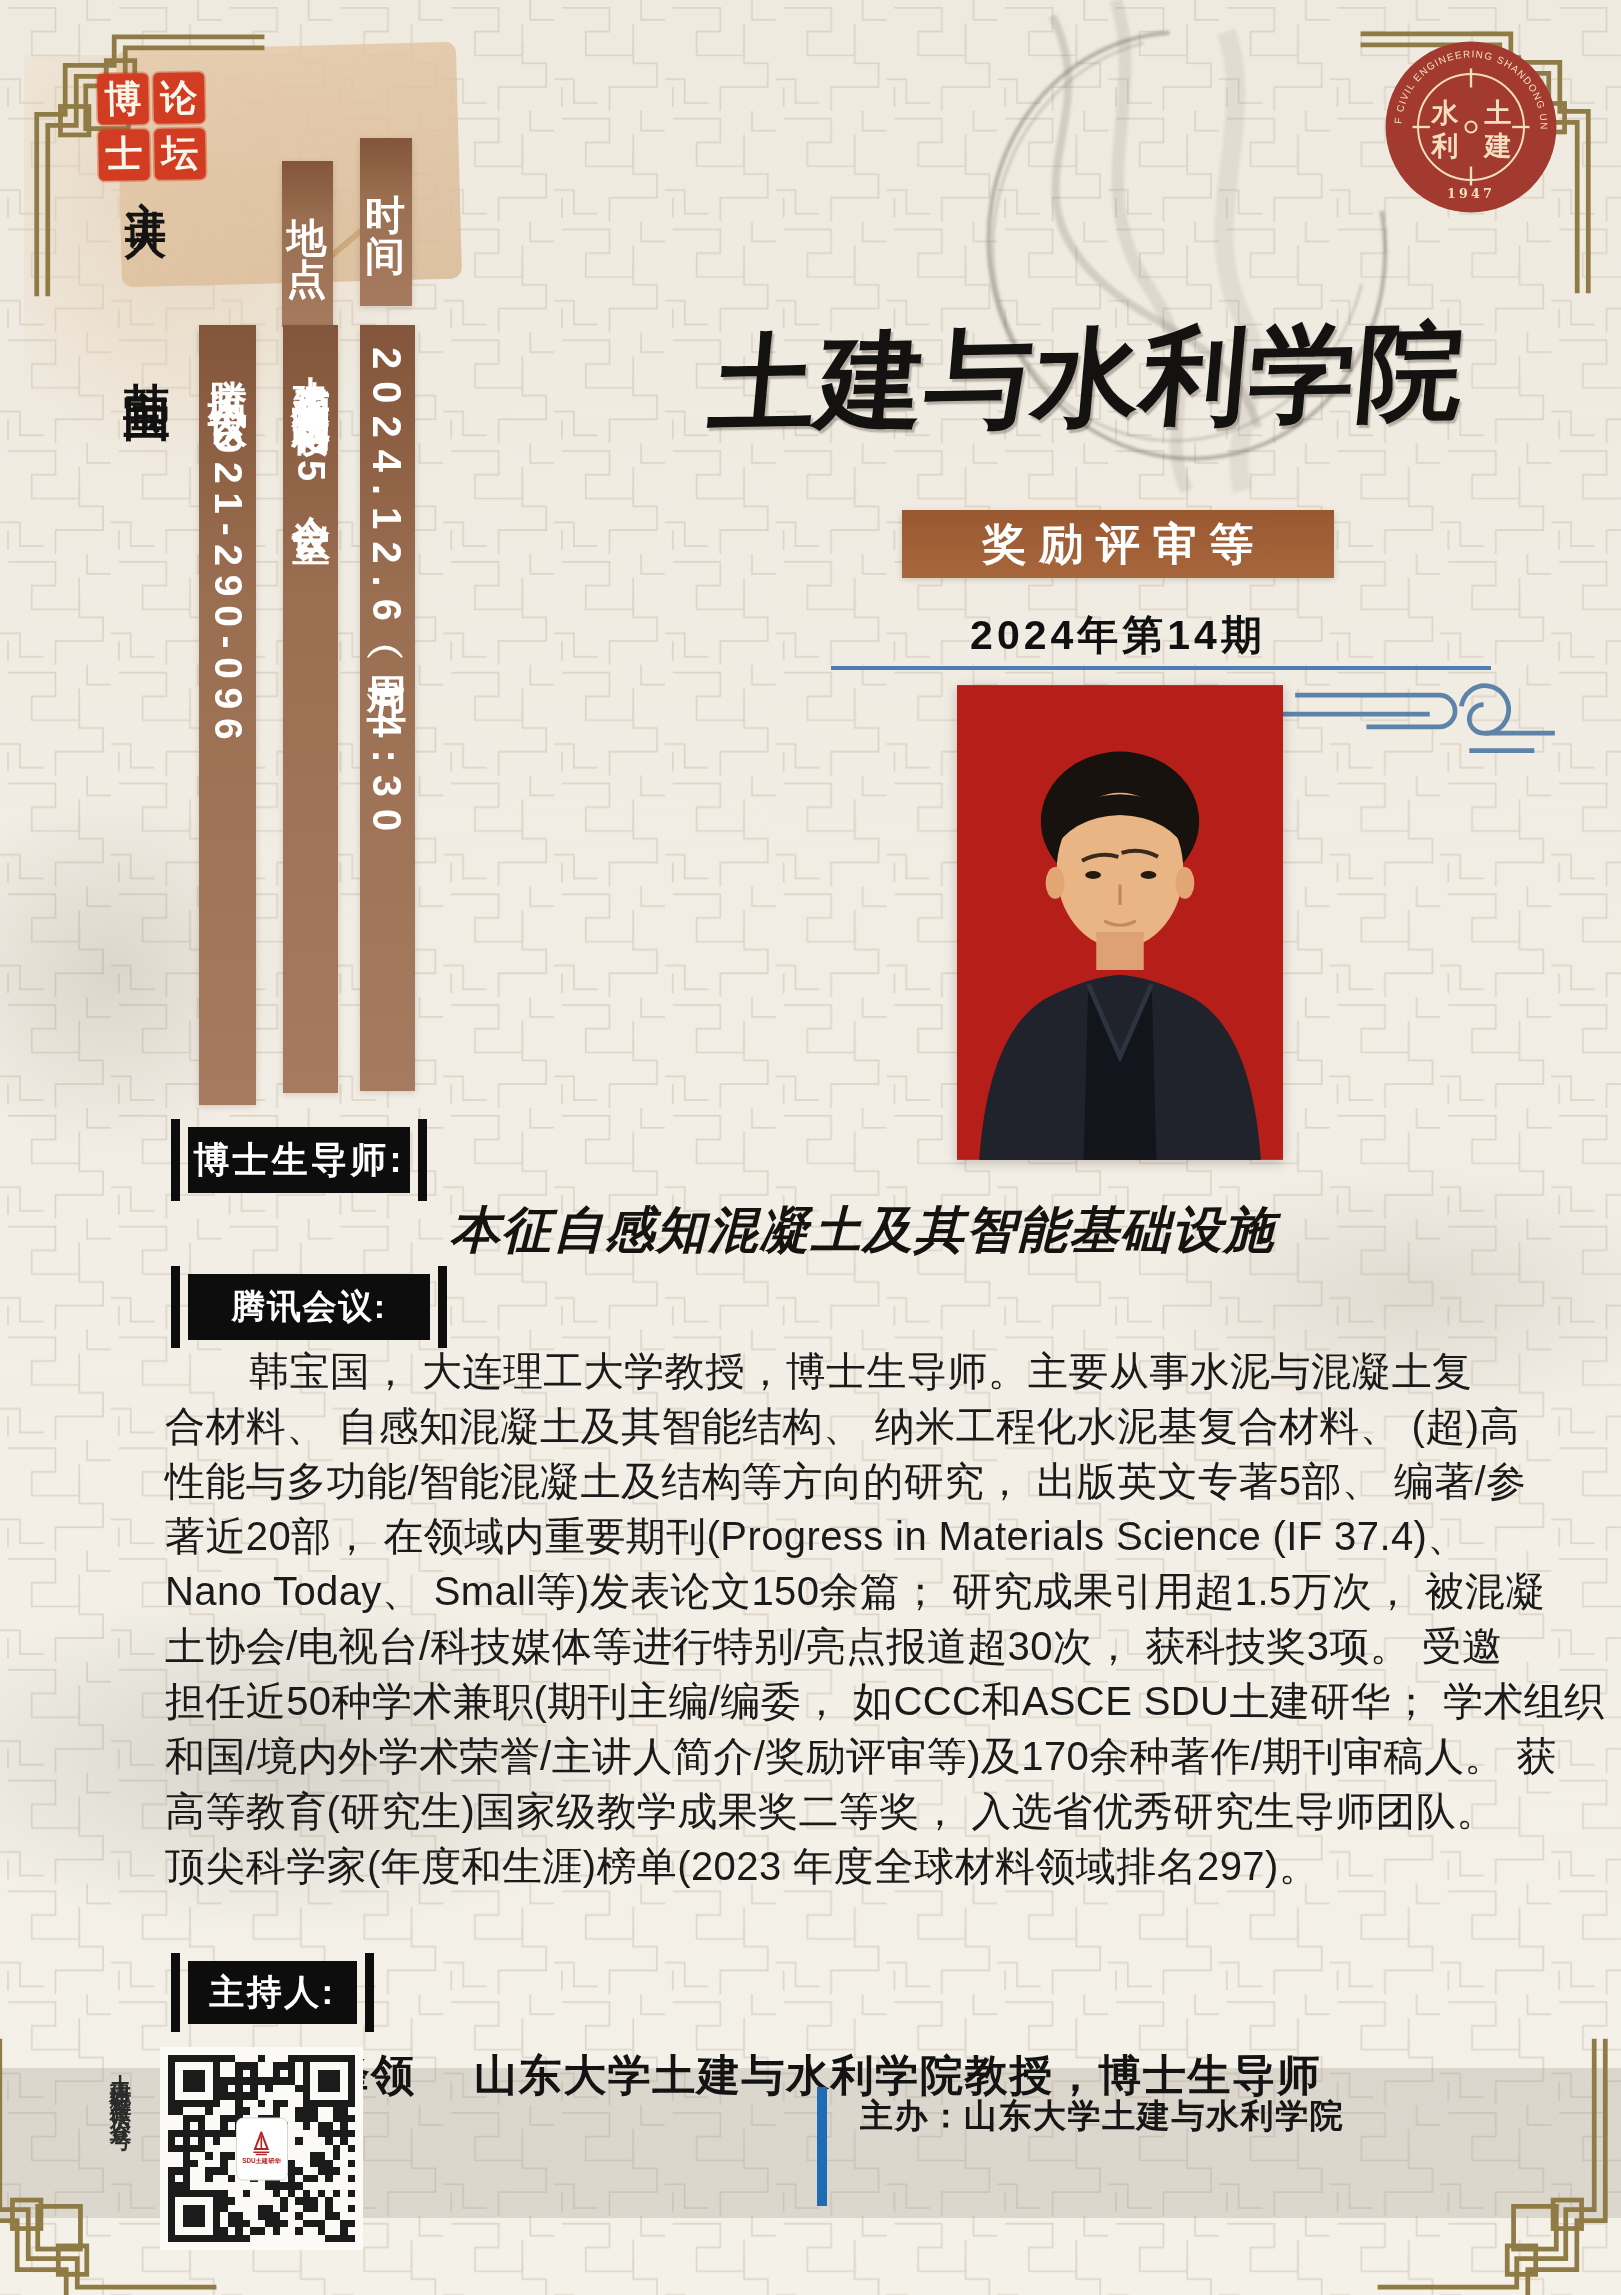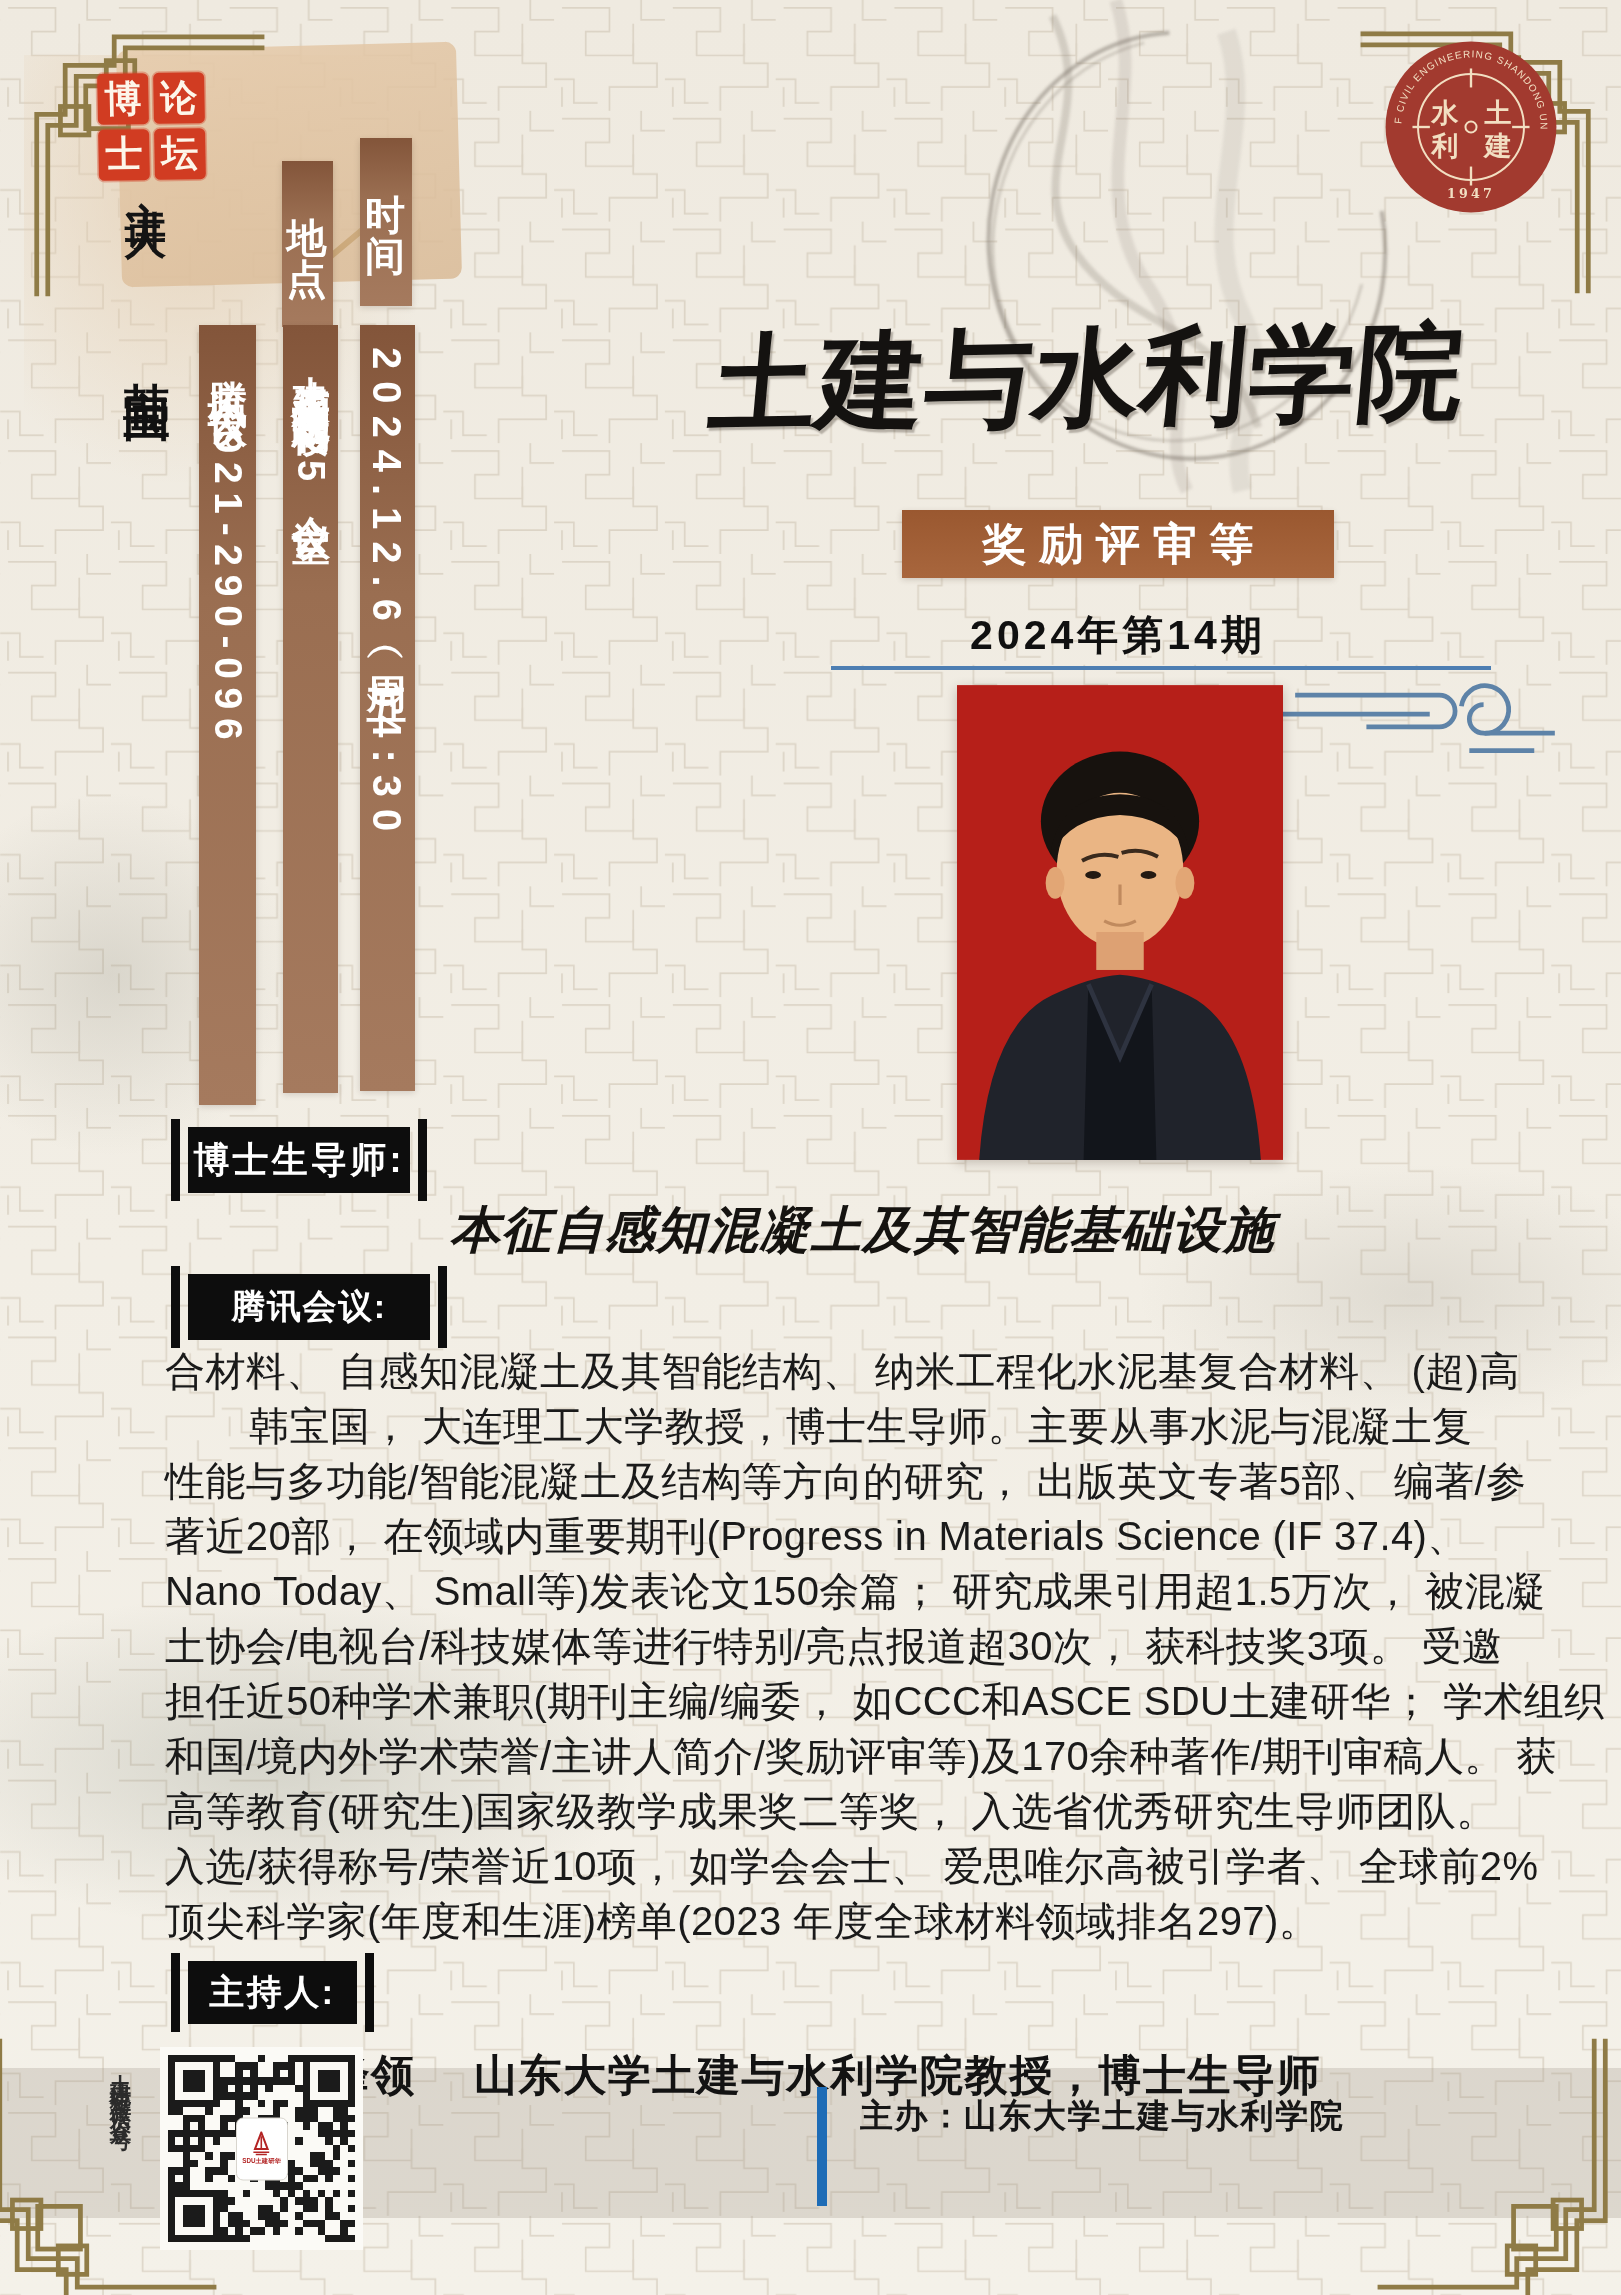--- a/index.html
+++ b/index.html
@@ -236,30 +236,29 @@
 
   <div class="label-box box-topic">
     <span>博士生导师:</span>
   </div>
   <div class="topic-title">本征自感知混凝土及其智能基础设施</div>
 
   <div class="label-box box-bio">
     <span>腾讯会议:</span>
   </div>
   <div class="bio-text">
+      <div class="bio-line indent">韩宝国， 大连理工大学教授，博士生导师。主要从事水泥与混凝土复</div>
       <div class="bio-line">合材料、 自感知混凝土及其智能结构、 纳米工程化水泥基复合材料、 (超)高</div>
-      <div class="bio-line indent">韩宝国， 大连理工大学教授，博士生导师。主要从事水泥与混凝土复</div>
       <div class="bio-line">性能与多功能/智能混凝土及结构等方向的研究， 出版英文专著5部、 编著/参</div>
       <div class="bio-line">著近20部， 在领域内重要期刊(Progress in Materials Science (IF 37.4)、</div>
       <div class="bio-line">Nano Today、 Small等)发表论文150余篇； 研究成果引用超1.5万次， 被混凝</div>
       <div class="bio-line">土协会/电视台/科技媒体等进行特别/亮点报道超30次， 获科技奖3项。 受邀</div>
       <div class="bio-line">担任近50种学术兼职(期刊主编/编委， 如CCC和ASCE SDU土建研华； 学术组织</div>
       <div class="bio-line">和国/境内外学术荣誉/主讲人简介/奖励评审等)及170余种著作/期刊审稿人。 获</div>
       <div class="bio-line">高等教育(研究生)国家级教学成果奖二等奖， 入选省优秀研究生导师团队。</div>
-      <div class="bio-line">入选/获得称号/荣誉近10项， 如学会会士、 爱思唯尔高被引学者、 全球前2%</div>
       <div class="bio-line">顶尖科学家(年度和生涯)榜单(2023 年度全球材料领域排名297)。</div>
     </div>
 
   <div class="label-box box-host">
     <span>主持人:</span>
   </div>
   <div class="host-line">张峰领　 山东大学土建与水利学院教授，博士生导师</div>
 
   <div class="qr-caption vtext">土建研华微信公众号</div>
   <div class="qr">

